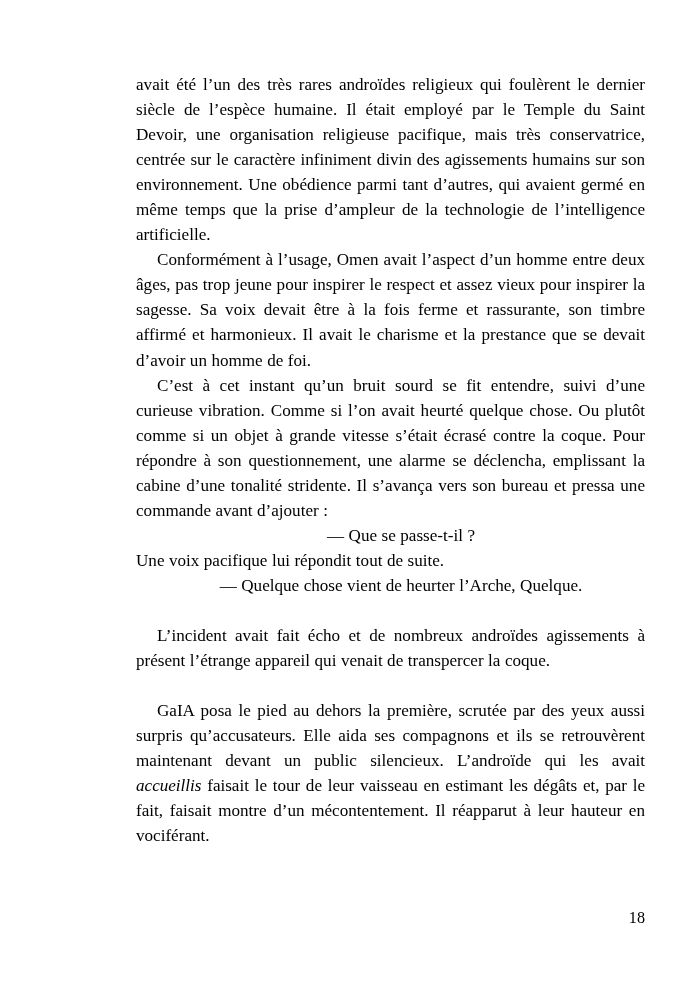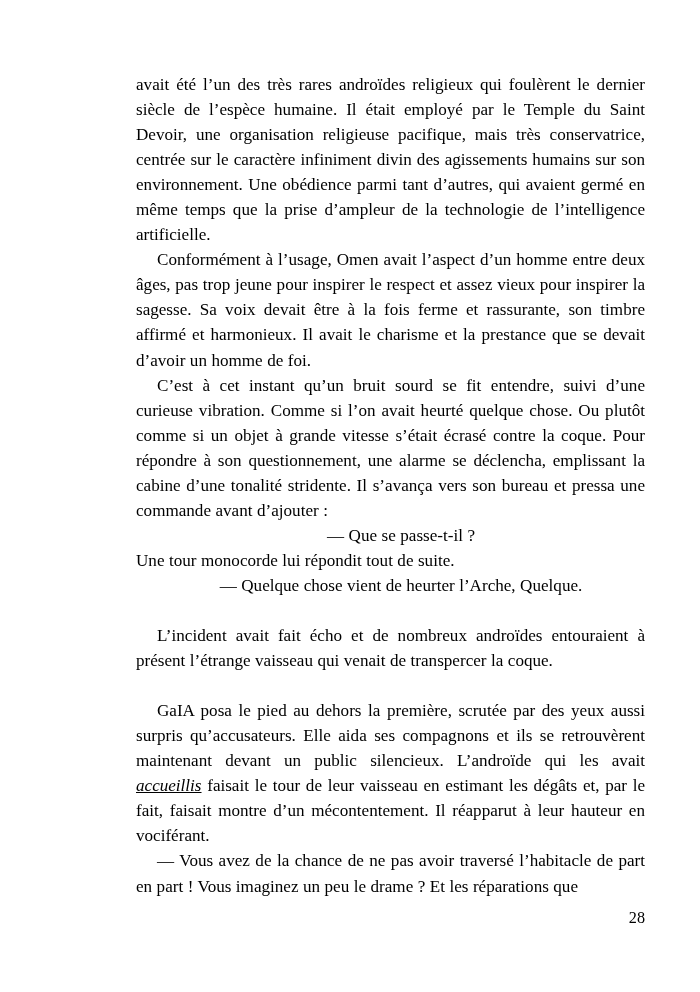--- a/index.html
+++ b/index.html
@@ -64,21 +64,20 @@
     text-align: left;
   }
 
   
   .gap {
     height: 25.05px;
   }
 
   .ital {
     font-style: italic;
-    text-decoration: underline;
   }
 
   .folio {
     position: absolute;
     left: 96px;
     top: 908px;
     width: 509px;
     text-align: right;
     font-size: 16.2px;
     line-height: 20px;
@@ -90,34 +89,33 @@
 
 <div class="page">
 
   <div class="text-block">
 
     <div>
       <p class="para cont">avait été l’un des très rares androïdes religieux qui foulèrent le dernier siècle de l’espèce humaine. Il était employé par le Temple du Saint Devoir, une organisation religieuse pacifique, mais très conservatrice, centrée sur le caractère infiniment divin des agissements humains sur son environnement. Une obédience parmi tant d’autres, qui avaient germé en même temps que la prise d’ampleur de la technologie de l’intelligence artificielle.</p>
       <p class="para indent">Conformément à l’usage, Omen avait l’aspect d’un homme entre deux âges, pas trop jeune pour inspirer le respect et assez vieux pour inspirer la sagesse. Sa voix devait être à la fois ferme et rassurante, son timbre affirmé et harmonieux. Il avait le charisme et la prestance que se devait d’avoir un homme de foi.</p>
       <p class="para indent">C’est à cet instant qu’un bruit sourd se fit entendre, suivi d’une curieuse vibration. Comme si l’on avait heurté quelque chose. Ou plutôt comme si un objet à grande vitesse s’était écrasé contre la coque. Pour répondre à son questionnement, une alarme se déclencha, emplissant la cabine d’une tonalité stridente. Il s’avança vers son bureau et pressa une commande avant d’ajouter :</p>
       <p class="para speech">— Que se passe-t-il ?</p>
-      <p class="para flush">Une tour monocorde lui répondit tout de suite.</p>
+      <p class="para flush">Une voix pacifique lui répondit tout de suite.</p>
       <p class="para speech">— Quelque chose vient de heurter l’Arche, Quelque.</p>
     </div>
 
     <div class="gap"></div>
 
     <div>
-      <p class="para indent">L’incident avait fait écho et de nombreux androïdes entouraient à présent l’étrange vaisseau qui venait de transpercer la coque.</p>
+      <p class="para indent">L’incident avait fait écho et de nombreux androïdes agissements à présent l’étrange appareil qui venait de transpercer la coque.</p>
     </div>
 
     <div class="gap"></div>
 
     <div>
       <p class="para indent"><span>GaIA posa le pied au dehors la première, scrutée par des yeux aussi surpris qu’accusateurs. Elle aida ses compagnons et ils se retrouvèrent maintenant devant un public silencieux. L’androïde qui les avait </span><span class="ital">accueillis</span><span> faisait le tour de leur vaisseau en estimant les dégâts et, par le fait, faisait montre d’un mécontentement. Il réapparut à leur hauteur en vociférant.</span></p>
-      <p class="para indent">— Vous avez de la chance de ne pas avoir traversé l’habitacle de part en part ! Vous imaginez un peu le drame ? Et les réparations que</p>
     </div>
 
   </div>
 
-  <div class="folio">28</div>
+  <div class="folio">18</div>
 
 </div>
 
 </body></html>

